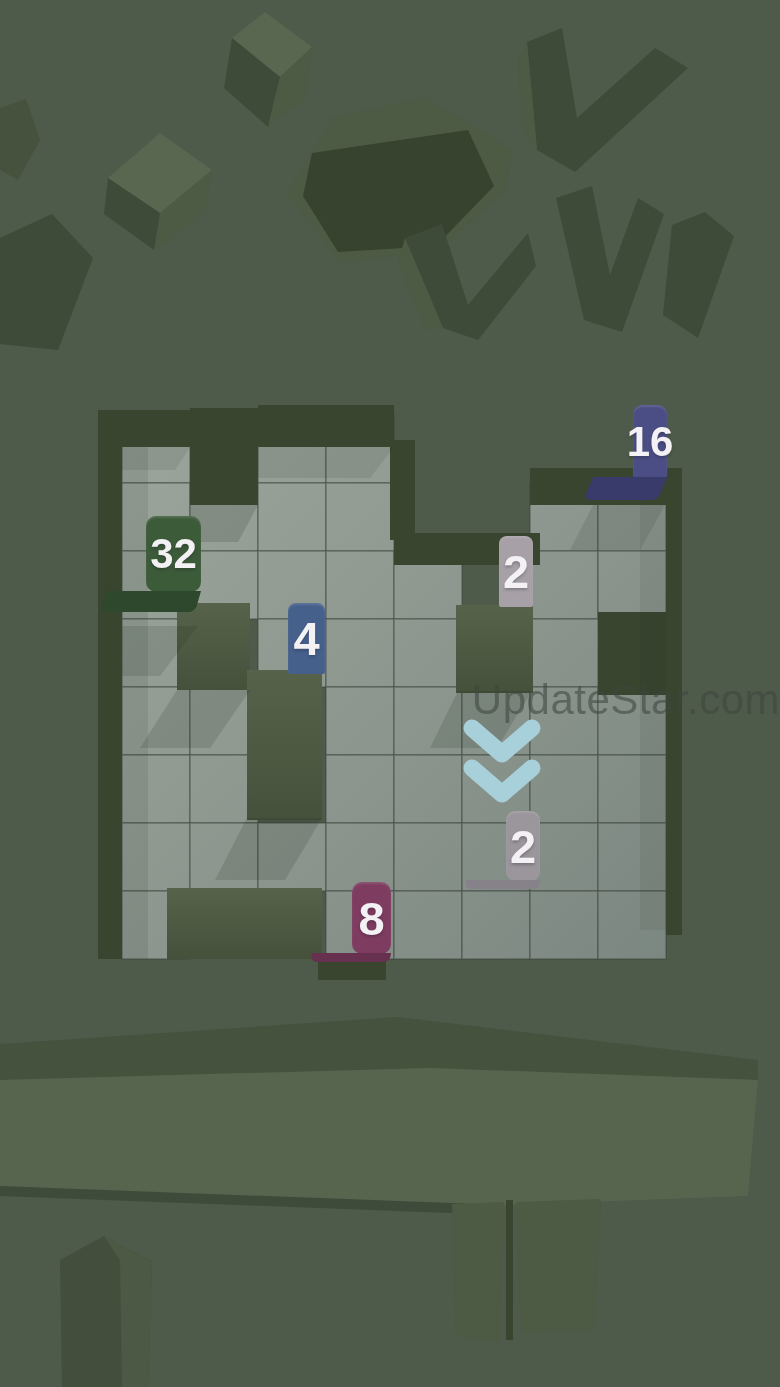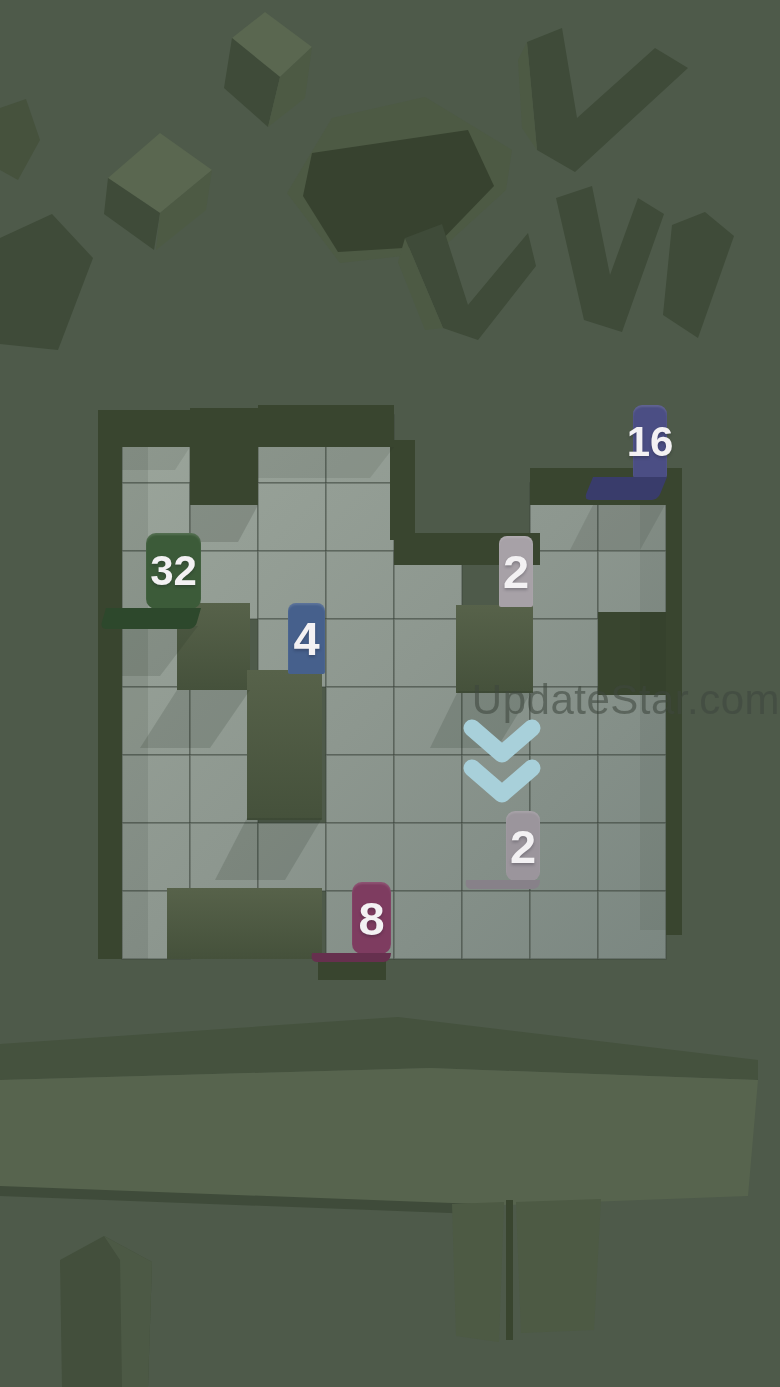--- a/index.html
+++ b/index.html
@@ -169,21 +169,21 @@
     <path d="M472,728 L502,754 L532,728" stroke="#a8d0da"></path>
     <path d="M472,768 L502,794 L532,768" stroke="#a8d0da"></path>
   </g>
 </svg>
 
 <div id="tiles-layer">
     <div class="tile" style="left: 593px; top: 405px; width: 74px;">
       <div class="tile-face" style="height: 73px; background: rgb(75, 78, 132); border-radius: 9px 9px 3px 3px; font-size: 42px;">16</div>
       <div class="tile-bottom" style="height: 23px; background: rgb(57, 60, 107); transform: skewX(-22deg); transform-origin: center top; border-radius: 0px 0px 6px 6px;"></div>
     </div>
-    <div class="tile" style="left: 106px; top: 533px; width: 95px;">
+    <div class="tile" style="left: 106px; top: 516px; width: 95px;">
       <div class="tile-face" style="height: 76px; background: rgb(60, 91, 57); border-radius: 10px; font-size: 42px;">32</div>
       <div class="tile-bottom" style="height: 21px; background: rgb(45, 72, 44); transform: skewX(-16deg); transform-origin: center top; border-radius: 0px 0px 6px 6px;"></div>
     </div>
     <div class="tile" style="left: 248px; top: 603px; width: 77px;">
       <div class="tile-face" style="height: 71px; background: rgb(70, 96, 140); border-radius: 8px 8px 2px 2px; font-size: 47px;">4</div>
     </div>
     <div class="tile" style="left: 459px; top: 536px; width: 74px;">
       <div class="tile-face" style="height: 71px; background: rgb(167, 161, 167); border-radius: 8px 8px 2px 2px; font-size: 47px;">2</div>
     </div>
     <div class="tile" style="left: 466px; top: 811px; width: 74px;">

